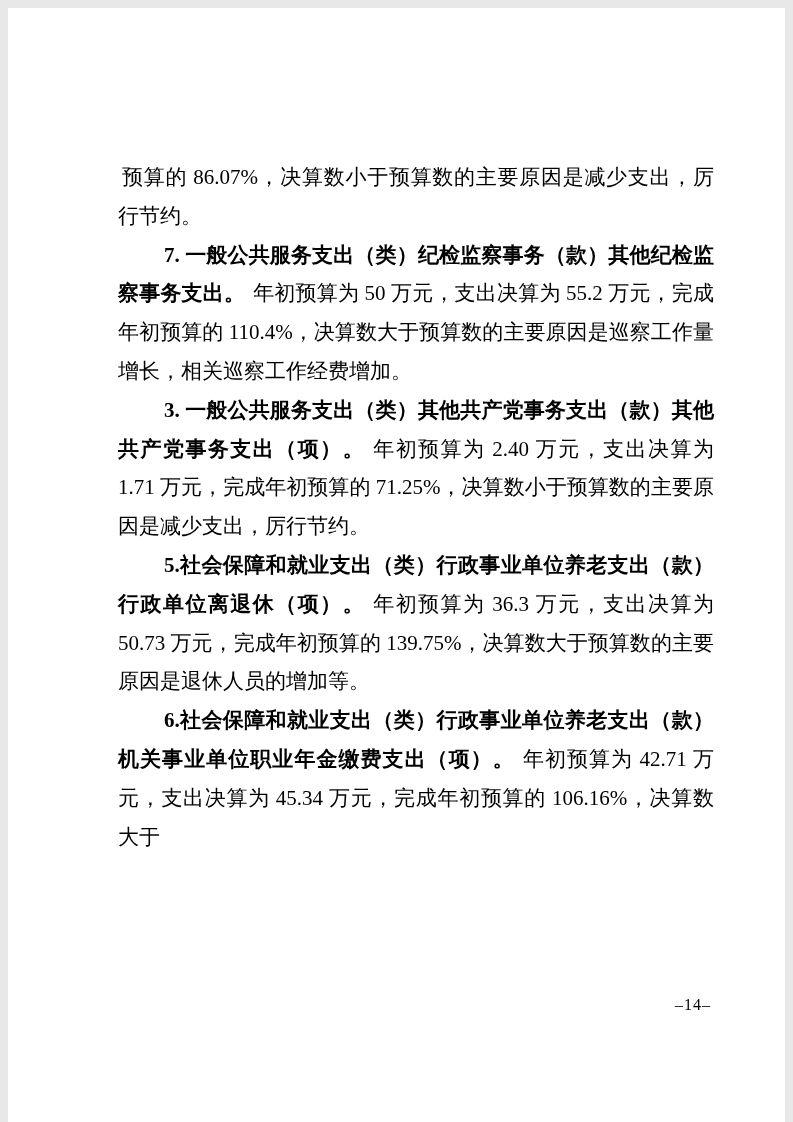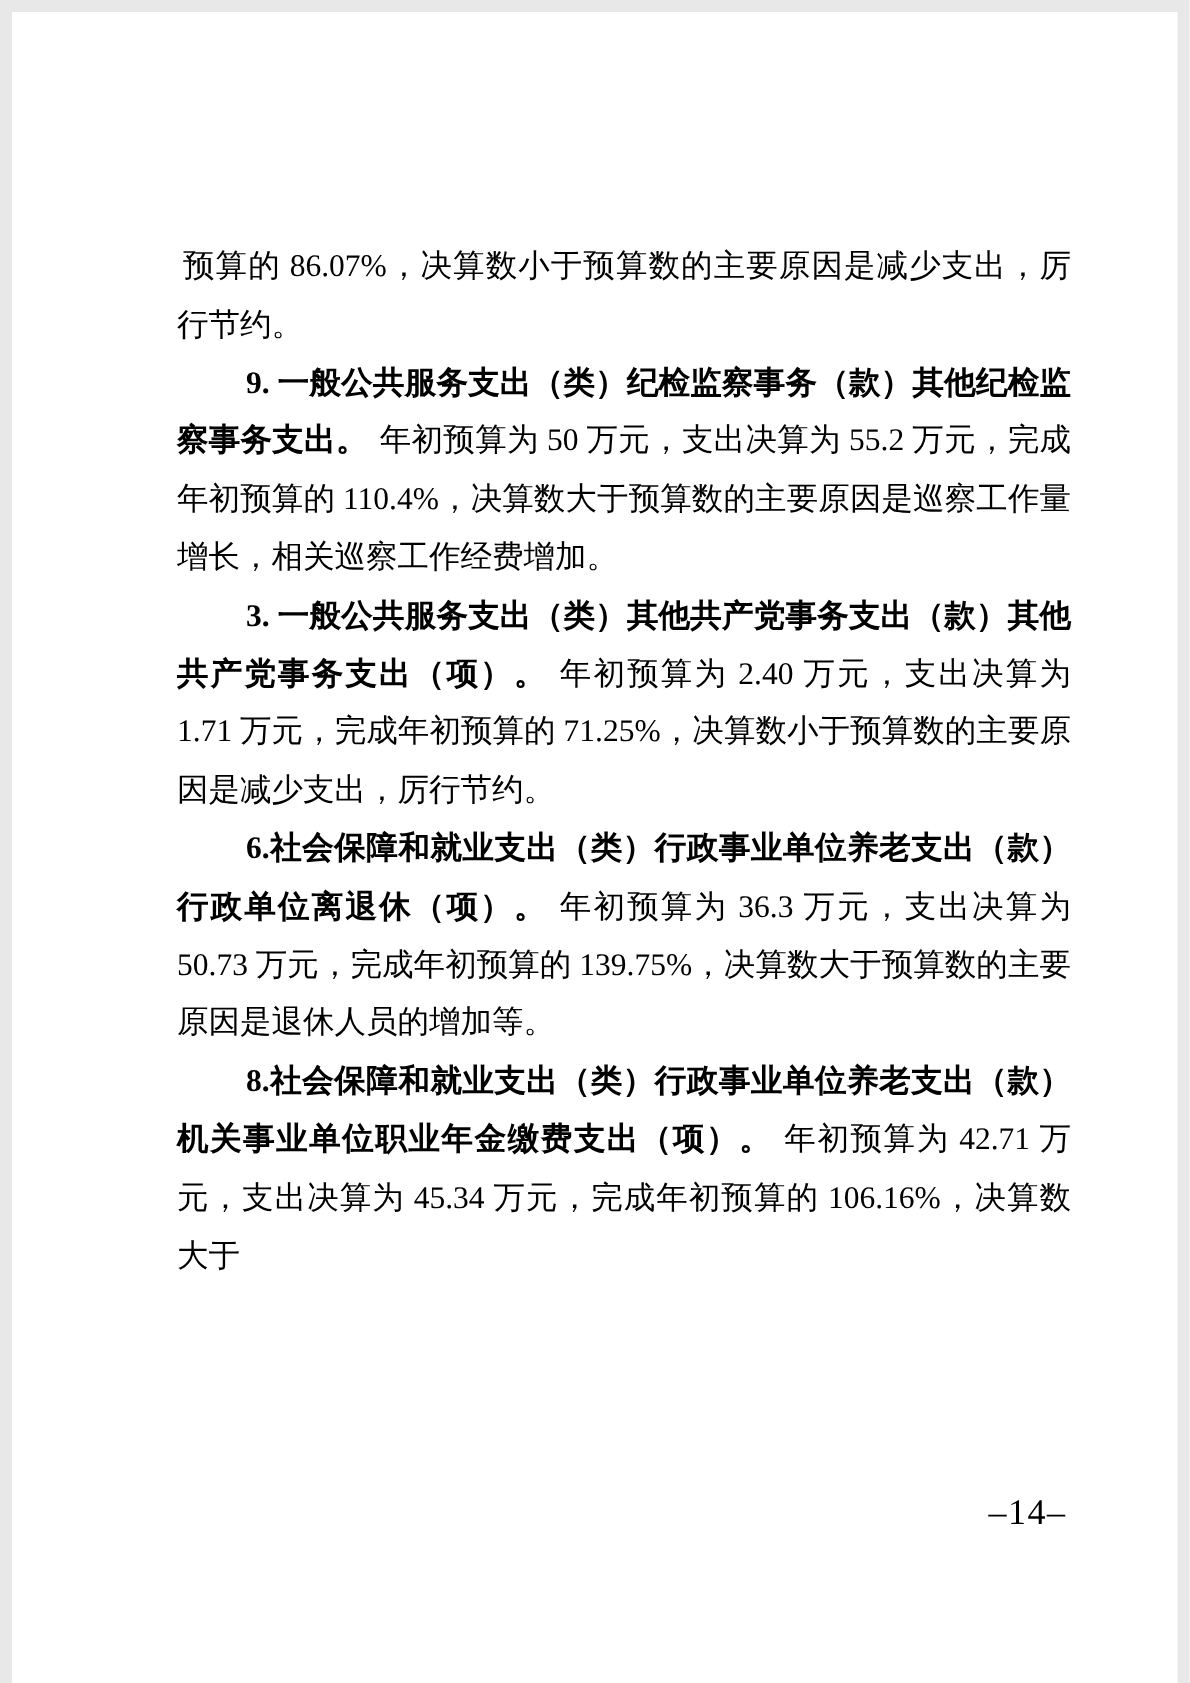--- a/index.html
+++ b/index.html
@@ -24,30 +24,30 @@
     text-align: justify;
   }
   .content p { margin: 0; }
   .content p.indent { text-indent: 2em; }
   .seg-bold { font-weight: 700; }
   .seg-normal { font-weight: 400; }
   .page-number {
     position: absolute;
     right: 86px;
     top: 984px;
-    font-size: 24px;
+    font-size: 16px;
     letter-spacing: 1px;
     font-family: "Liberation Serif", "DejaVu Serif", serif;
   }
 </style>
 </head>
 <body>
 
 <div class="page">
   <main class="content" id="paragraphs-container">
       <p class=""><span class="seg-normal">预算的 86.07%，决算数小于预算数的主要原因是减少支出，厉行节约。</span></p>
-      <p class="indent"><span class="seg-bold">9. 一般公共服务支出（类）纪检监察事务（款）其他纪检监察事务支出。</span><span class="seg-normal">年初预算为 50 万元，支出决算为 55.2 万元，完成年初预算的 110.4%，决算数大于预算数的主要原因是巡察工作量增长，相关巡察工作经费增加。</span></p>
+      <p class="indent"><span class="seg-bold">7. 一般公共服务支出（类）纪检监察事务（款）其他纪检监察事务支出。</span><span class="seg-normal">年初预算为 50 万元，支出决算为 55.2 万元，完成年初预算的 110.4%，决算数大于预算数的主要原因是巡察工作量增长，相关巡察工作经费增加。</span></p>
       <p class="indent"><span class="seg-bold">3. 一般公共服务支出（类）其他共产党事务支出（款）其他共产党事务支出（项）。</span><span class="seg-normal">年初预算为 2.40 万元，支出决算为 1.71 万元，完成年初预算的 71.25%，决算数小于预算数的主要原因是减少支出，厉行节约。</span></p>
-      <p class="indent"><span class="seg-bold">6.社会保障和就业支出（类）行政事业单位养老支出（款）行政单位离退休（项）。</span><span class="seg-normal">年初预算为 36.3 万元，支出决算为 50.73 万元，完成年初预算的 139.75%，决算数大于预算数的主要原因是退休人员的增加等。</span></p>
-      <p class="indent"><span class="seg-bold">8.社会保障和就业支出（类）行政事业单位养老支出（款）机关事业单位职业年金缴费支出（项）。</span><span class="seg-normal">年初预算为 42.71 万元，支出决算为 45.34 万元，完成年初预算的 106.16%，决算数大于</span></p>
+      <p class="indent"><span class="seg-bold">5.社会保障和就业支出（类）行政事业单位养老支出（款）行政单位离退休（项）。</span><span class="seg-normal">年初预算为 36.3 万元，支出决算为 50.73 万元，完成年初预算的 139.75%，决算数大于预算数的主要原因是退休人员的增加等。</span></p>
+      <p class="indent"><span class="seg-bold">6.社会保障和就业支出（类）行政事业单位养老支出（款）机关事业单位职业年金缴费支出（项）。</span><span class="seg-normal">年初预算为 42.71 万元，支出决算为 45.34 万元，完成年初预算的 106.16%，决算数大于</span></p>
     </main>
   <footer class="page-number">–14–</footer>
 </div>
 
 </body></html>

